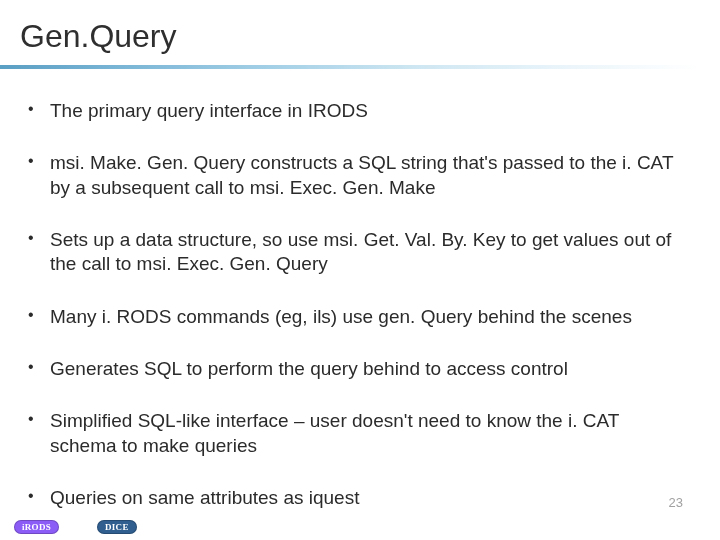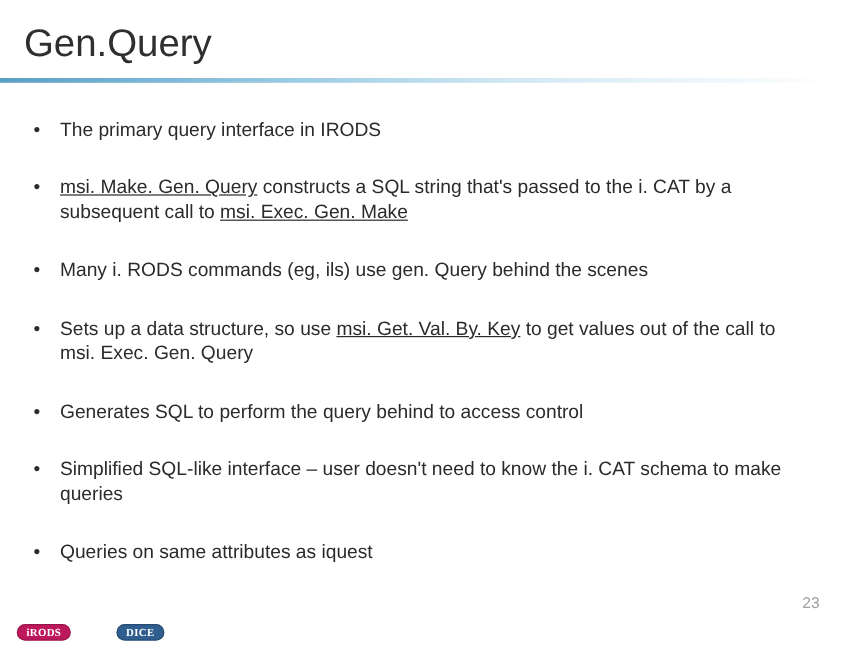--- a/index.html
+++ b/index.html
@@ -33,42 +33,42 @@
     height: 4px;
     width: 700px;
     margin-left: -20px;
     background: linear-gradient(90deg,
       #5a9fc4 0%, #7bb6d6 18%,
       #a2cfe6 38%, #cfe7f2 60%,
       #e9f4fa 80%, #ffffff 100%);
   }
   .body {
     padding: 30px 20px 0 24px;
-    font-size: 16px;
+    font-size: 19px;
     line-height: 1.28;
   }
   ul.bullets {
     list-style: none;
     margin: 0;
     padding: 0;
   }
   ul.bullets > li {
     position: relative;
     padding-left: 26px;
     margin-bottom: 28px;
   }
   ul.bullets > li::before {
     content: "•";
     position: absolute;
     left: 4px;
     top: 0;
     font-size: 16px;
     color: #2b2b2b;
   }
-  .u { text-decoration: underline; }
+  .u { }
   .page-num {
     position: absolute;
     right: 14px;
     bottom: 30px;
     font-size: 13px;
     color: #a1a1a1;
   }
   .footer-badges {
     position: absolute;
     left: 14px;
@@ -80,38 +80,38 @@
   .badge {
     font-size: 9px;
     font-weight: bold;
     padding: 2px 8px;
     border-radius: 10px;
     color: #ffffff;
     box-shadow: 0 0 0 1px rgba(0,0,0,0.2) inset;
     letter-spacing: 0.3px;
     font-family: Georgia, 'Times New Roman', serif;
   }
-  .badge.irods { background:#be185d; }
+  .badge.irods { background:#8b5cf6; }
   .badge.dice  { background:#2f5e8f;margin-left:28px; }
 </style>
 </head>
 <body>
 
 <div class="slide">
   <div class="title-block">
     <h1 class="title">Gen.Query</h1>
     <div class="title-rule"></div>
   </div>
 
   <div class="body">
     <ul class="bullets">
       <li><span>The primary query interface in IRODS</span></li>
       <li><span><span class="u">msi. Make. Gen. Query</span> constructs a SQL string that's passed to the i. CAT by a subsequent call to <span class="u">msi. Exec. Gen. Make</span></span></li>
+      <li><span>Sets up a data structure, so use <span class="u">msi. Get. Val. By. Key</span> to get values out of the call to msi. Exec. Gen. Query</span></li>
       <li><span>Many i. RODS commands (eg, ils) use gen. Query behind the scenes</span></li>
-      <li><span>Sets up a data structure, so use <span class="u">msi. Get. Val. By. Key</span> to get values out of the call to msi. Exec. Gen. Query</span></li>
       <li><span>Generates SQL to perform the query behind to access control</span></li>
       <li><span>Simplified SQL-like interface – user doesn't need to know the i. CAT schema to make queries</span></li>
       <li><span>Queries on same attributes as iquest</span></li>
     </ul>
   </div>
 
   <div class="page-num">23</div>
 
   <div class="footer-badges">
     <span class="badge irods">iRODS</span>

